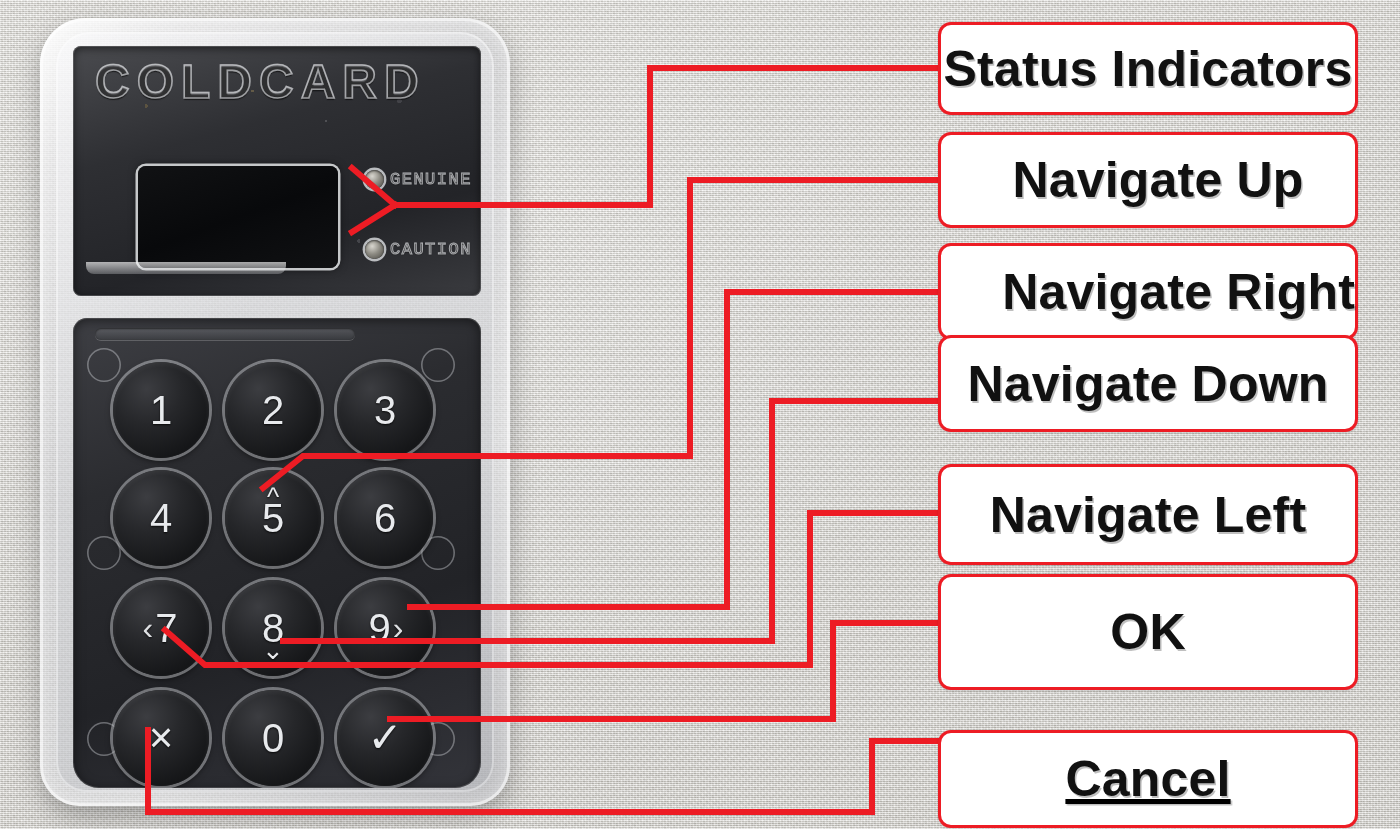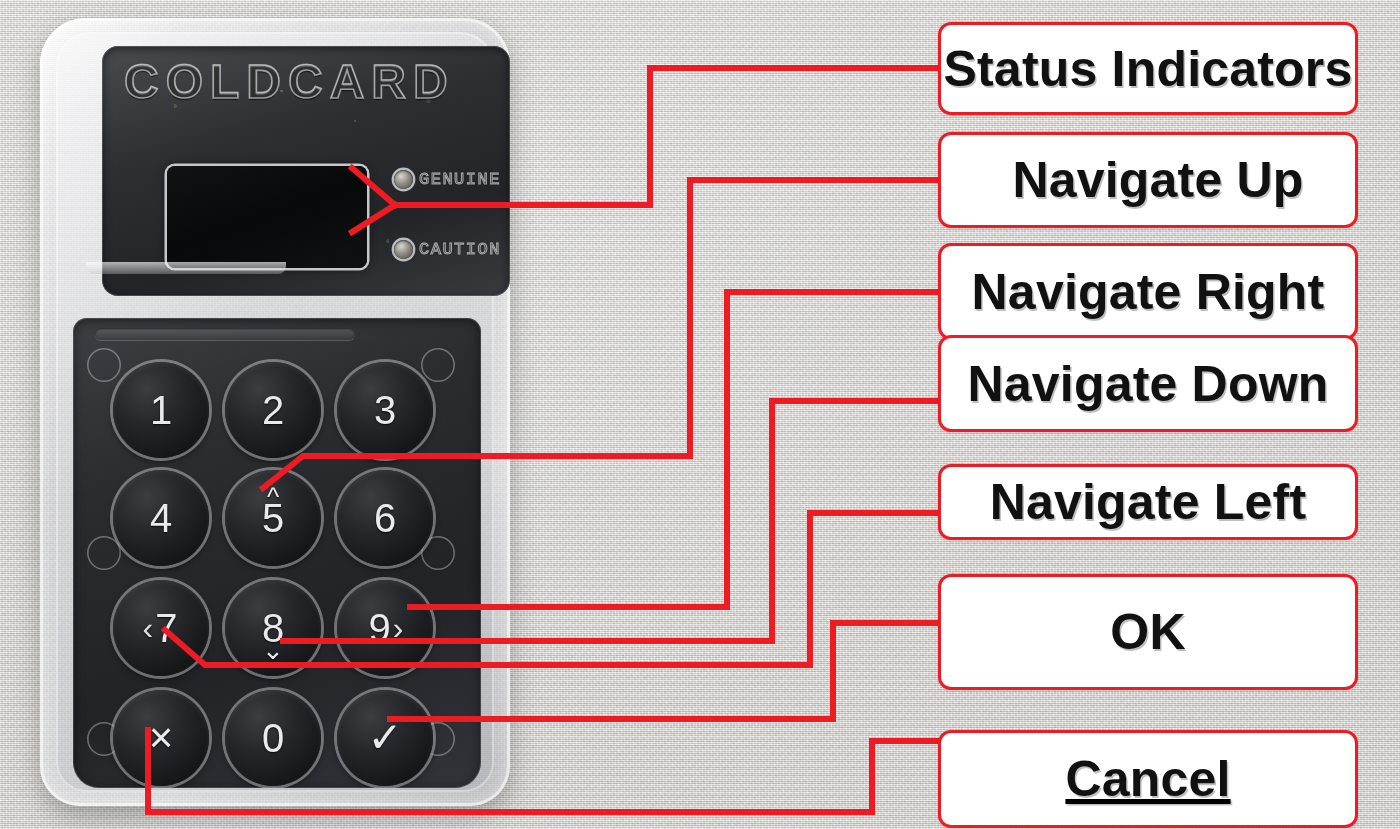--- a/index.html
+++ b/index.html
@@ -75,25 +75,24 @@
     border-radius: 34px 34px 30px 30px;
     background: linear-gradient(150deg, rgba(250,250,252,.55), rgba(200,202,206,.35) 60%, rgba(170,172,178,.45));
     box-shadow: inset 0 0 0 2px rgba(255,255,255,.40);
   }
 
   
   .top-plate {
     position: absolute;
     left: 33px; top: 28px;
     width: 408px; height: 250px;
-    border-radius: 16px;
+    border-radius: 8px;
     background: linear-gradient(165deg, #4a4b4f 0%, #2e2f33 35%, #232428 70%, #3a3b3f 100%);
     box-shadow: inset 0 0 0 1px rgba(255,255,255,.18), inset 0 2px 10px rgba(0,0,0,.6);
     overflow: hidden;
-    margin-left: 29px;
   }
   .pcb-specks { position:absolute; inset:0; opacity:.55;
     background-image:
       radial-gradient(circle 3px at 18% 24%, #7a6a44 60%, transparent 61%),
       radial-gradient(circle 2px at 44% 18%, #8a7a52 60%, transparent 61%),
       radial-gradient(circle 2px at 62% 30%, #6d6d72 60%, transparent 61%),
       radial-gradient(circle 4px at 80% 22%, #57575c 60%, transparent 61%),
       radial-gradient(circle 2px at 30% 68%, #80808a 60%, transparent 61%),
       radial-gradient(circle 3px at 70% 78%, #5d5d64 60%, transparent 61%);
   }
@@ -421,29 +420,29 @@
   </svg>
 
   <div class="label-box" style="top:22px;  height:93px;">
     <span>Status Indicators</span>
   </div>
 
   <div class="label-box" style="top:132px; height:96px;padding-left:20px;">
     <span>Navigate Up</span>
   </div>
 
-  <div class="label-box" style="top:243px; height:97px;">
+  <div class="label-box" style="top:243px; height:97px;justify-content:flex-end;">
     <span>Navigate Right</span>
   </div>
 
   <div class="label-box" style="top:335px; height:97px;">
     <span>Navigate Down</span>
   </div>
 
-  <div class="label-box" style="top:464px; height:76px;text-align:right;">
+  <div class="label-box" style="top:464px; height:101px;text-align:right;">
     <span>Navigate Left</span>
   </div>
 
   <div class="label-box" style="top:574px; height:116px;">
     <span>OK</span>
   </div>
 
   <div class="label-box" style="top:730px; height:98px;text-decoration:underline;">
     <span>Cancel</span>
   </div>

